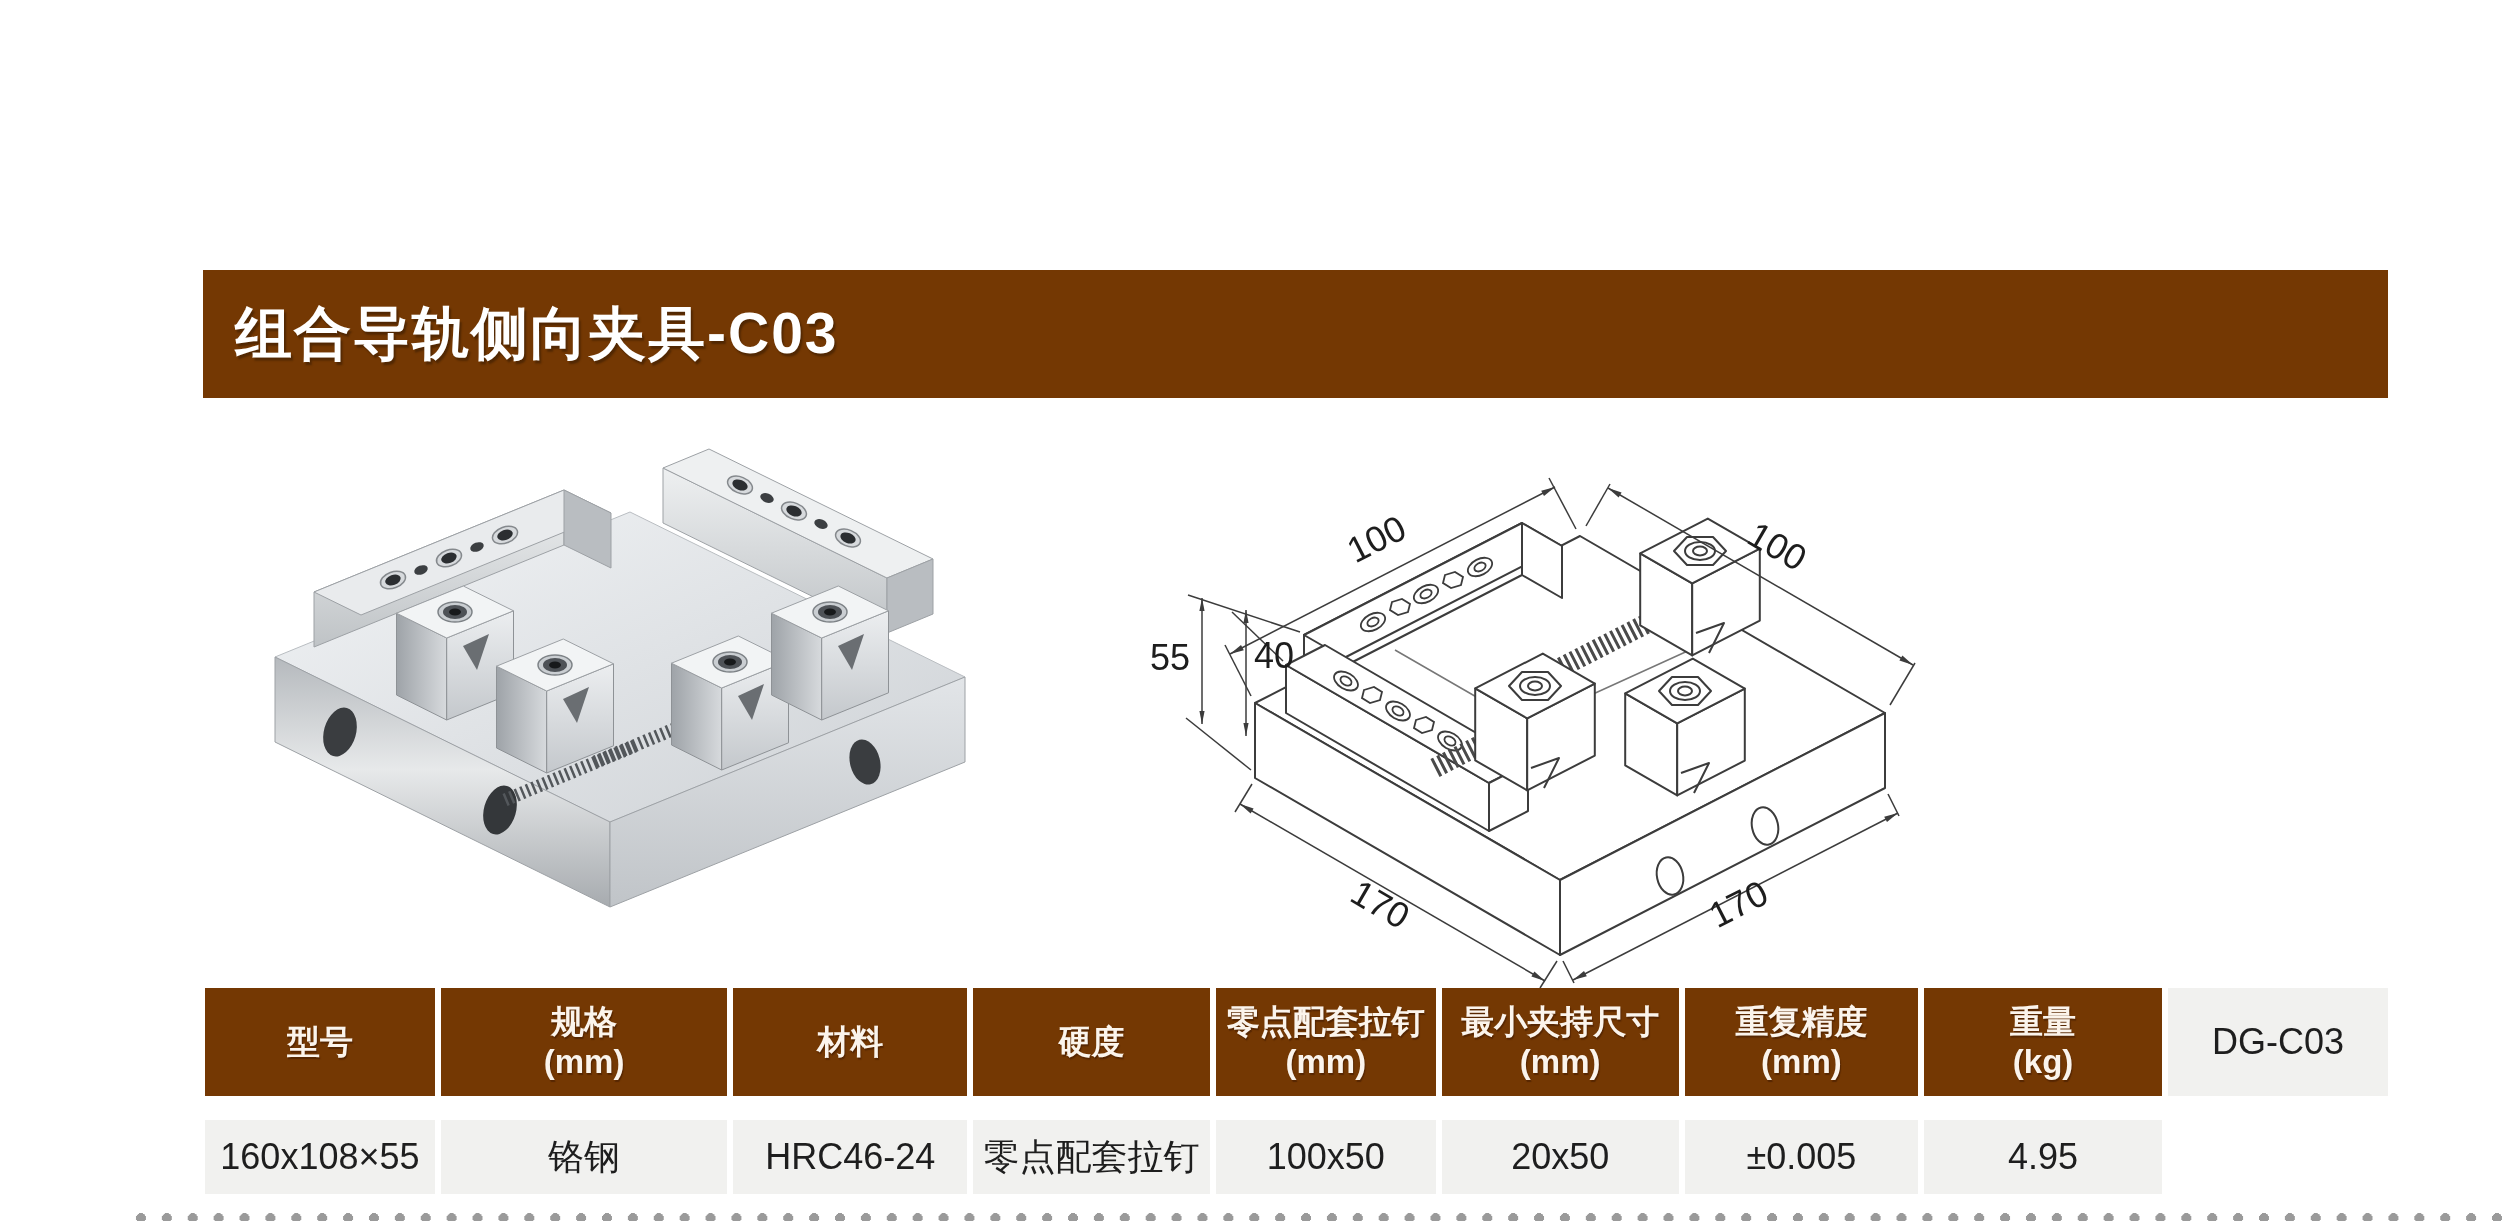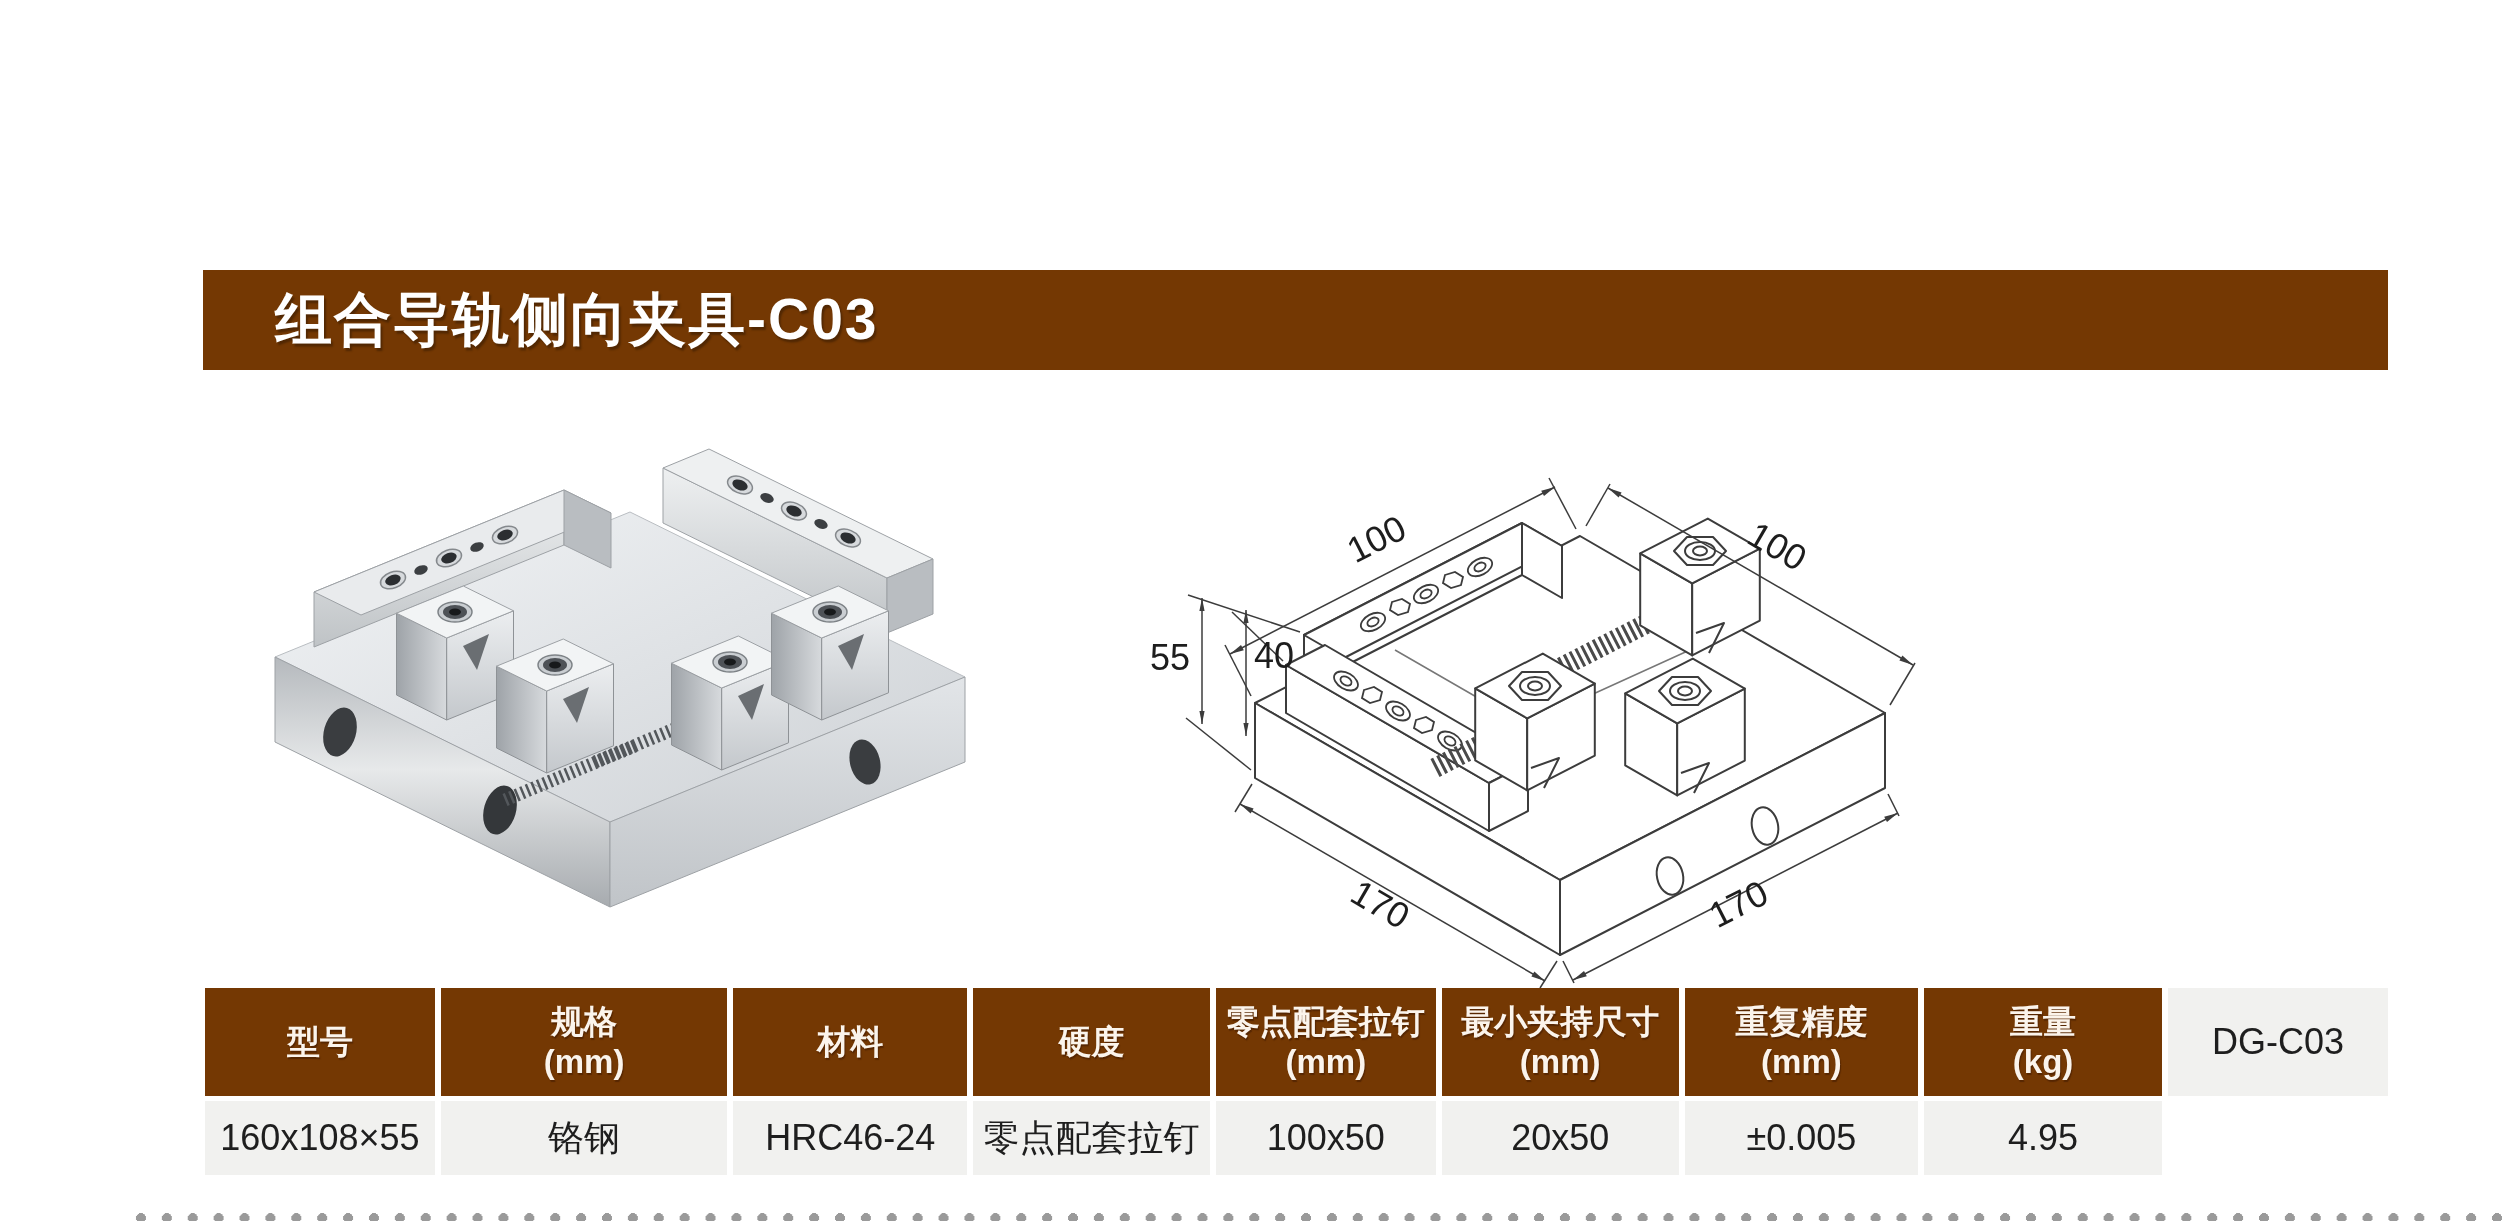--- a/index.html
+++ b/index.html
@@ -8,42 +8,42 @@
     --ink:#3c3c3c;
     --dot:#9a9a9a;
   }
   *{margin:0;padding:0;box-sizing:border-box;}
   html,body{background:#fff;}
   body{font-family:"Liberation Sans","DejaVu Sans",sans-serif;}
   .page{position:relative;width:2515px;height:1221px;background:#ffffff;overflow:hidden;}
 
   
   .title-bar{
-    position:absolute;left:203px;top:270px;width:2185px;height:100px;
+    position:absolute;left:203px;top:270px;width:2185px;height:128px;
     background:var(--brown);
-    display:flex;align-items:center;padding-left:72px;
+    display:flex;align-items:center;padding-left:32px;
   }
   .title-bar h1{
     color:#ffffff;font-size:57px;font-weight:800;letter-spacing:2px;
     text-shadow:2px 3px 2px rgba(0,0,0,.30);white-space:nowrap;
   }
 
   
   .photo-box{position:absolute;left:205px;top:432px;width:850px;height:476px;}
   .drawing-box{position:absolute;left:1140px;top:418px;width:880px;height:572px;}
   svg{display:block;width:100%;height:100%;}
   .dim-label{font-family:"Liberation Sans","DejaVu Sans",sans-serif;font-size:36px;fill:#1d1d1d;}
 
   
   .spec-table{
     position:absolute;left:205px;top:988px;width:2183px;
     display:grid;
     grid-template-columns:235fr 293fr 239fr 242fr 225fr 242fr 239fr 243fr 225fr;
     grid-template-rows:108px 74px;
-    gap:5px 6px;background:#ffffff;
+    gap:24px 6px;background:#ffffff;
   }
   .th{
     background:var(--brown);color:#fbf4ec;
     display:flex;flex-direction:column;align-items:center;justify-content:center;
     font-weight:bold;font-size:33px;line-height:1.22;text-align:center;
     text-shadow:1px 2px 1px rgba(50,18,0,.45);
   }
   .td{
     background:var(--row-bg);color:#1e1e1e;
     display:flex;align-items:center;justify-content:center;

